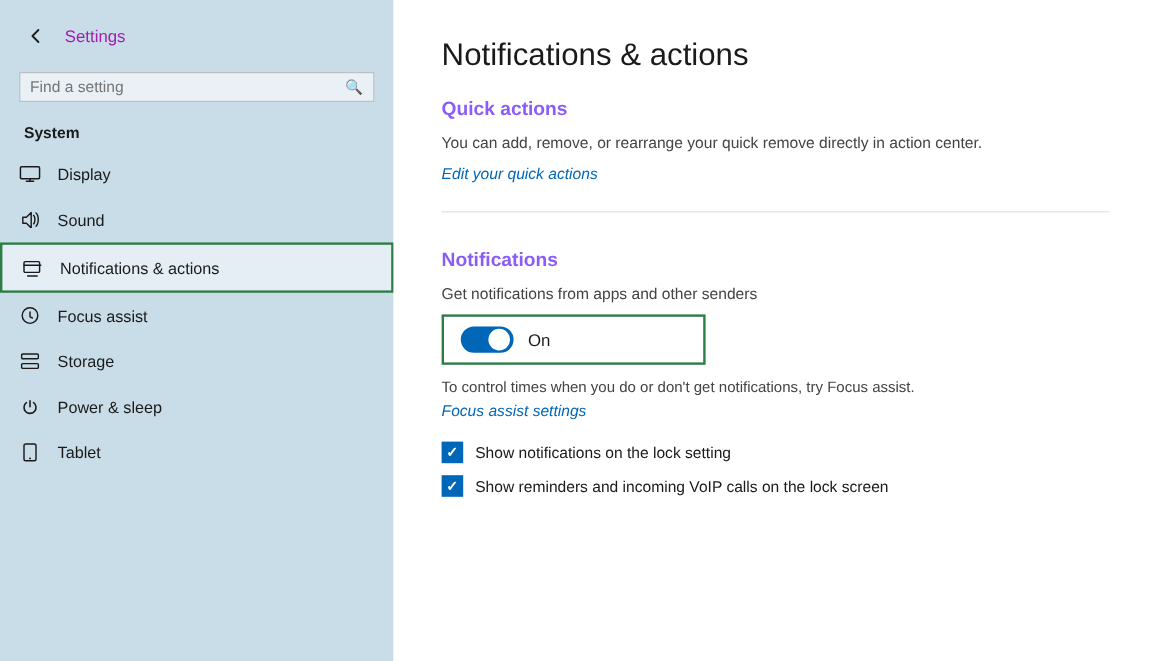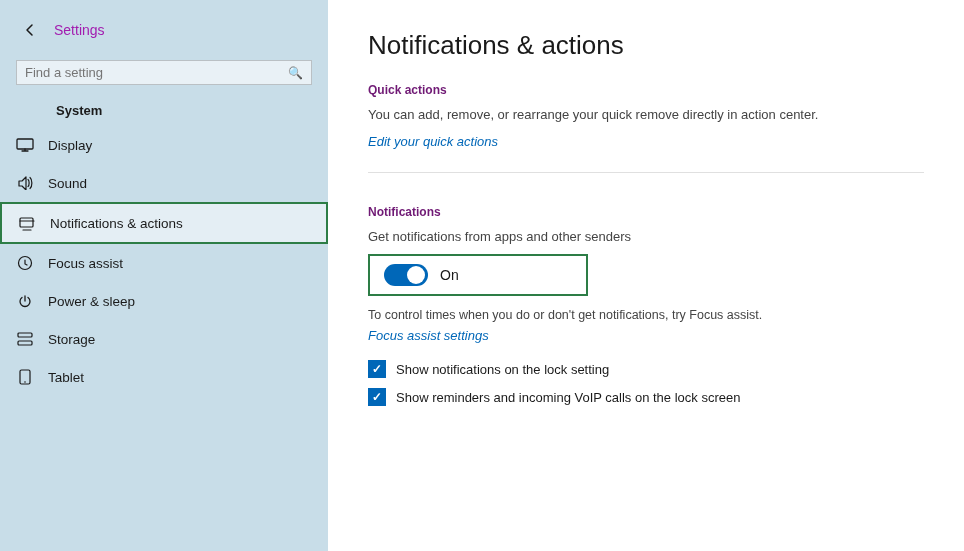--- a/index.html
+++ b/index.html
@@ -65,21 +65,20 @@
     .search-icon {
       color: #555;
       font-size: 12px;
     }
 
     .system-label {
       font-size: 13px;
       font-weight: 600;
       color: #1a1a1a;
       padding: 4px 20px 8px;
-      margin-left: 36px;
     }
 
     .nav-item {
       display: flex;
       align-items: center;
       gap: 14px;
       padding: 10px 16px;
       cursor: pointer;
       font-size: 13.5px;
       color: #1a1a1a;
@@ -108,23 +107,23 @@
     }
 
     .page-title {
       font-size: 26px;
       font-weight: 300;
       color: #1a1a1a;
       margin-bottom: 22px;
     }
 
     .section-title {
-      font-size: 12px;
+      font-size: 16px;
       font-weight: 600;
-      color: #701a75;
+      color: #8b5cf6;
       margin-bottom: 10px;
     }
 
     .description-text {
       font-size: 13px;
       color: #444;
       margin-bottom: 10px;
       max-width: 520px;
     }
 
@@ -274,36 +273,36 @@
       <svg width="16" height="16" viewBox="0 0 16 16" fill="none">
         <circle cx="8" cy="8" r="6.5" stroke="#1a1a1a" stroke-width="1.2"></circle>
         <path d="M8 5v4l2 1" stroke="#1a1a1a" stroke-width="1.2" stroke-linecap="round"></path>
       </svg>
     </div>
     <span>Focus assist</span>
   </div>
 
   <div class="nav-item">
     <div class="nav-icon">
+      <svg width="16" height="14" viewBox="0 0 16 14" fill="none">
+        <rect x="1" y="1" width="14" height="4" rx="1" stroke="#1a1a1a" stroke-width="1.2"></rect>
+        <rect x="1" y="9" width="14" height="4" rx="1" stroke="#1a1a1a" stroke-width="1.2"></rect>
+      </svg>
+    </div>
+    <span>Storage</span>
+  </div>
+
+  <div class="nav-item">
+    <div class="nav-icon">
       <svg width="16" height="16" viewBox="0 0 16 16" fill="none">
         <path d="M8 3v5" stroke="#1a1a1a" stroke-width="1.3" stroke-linecap="round"></path>
         <path d="M5 4.5A5 5 0 1011 4.5" stroke="#1a1a1a" stroke-width="1.3" stroke-linecap="round" fill="none"></path>
       </svg>
     </div>
     <span>Power &amp; sleep</span>
-  </div>
-
-  <div class="nav-item">
-    <div class="nav-icon">
-      <svg width="16" height="14" viewBox="0 0 16 14" fill="none">
-        <rect x="1" y="1" width="14" height="4" rx="1" stroke="#1a1a1a" stroke-width="1.2"></rect>
-        <rect x="1" y="9" width="14" height="4" rx="1" stroke="#1a1a1a" stroke-width="1.2"></rect>
-      </svg>
-    </div>
-    <span>Storage</span>
   </div>
 
   <div class="nav-item">
     <div class="nav-icon">
       <svg width="12" height="16" viewBox="0 0 12 16" fill="none">
         <rect x="1" y="1" width="10" height="14" rx="1.5" stroke="#1a1a1a" stroke-width="1.2"></rect>
         <circle cx="6" cy="13" r="0.8" fill="#1a1a1a"></circle>
       </svg>
     </div>
     <span>Tablet</span>

